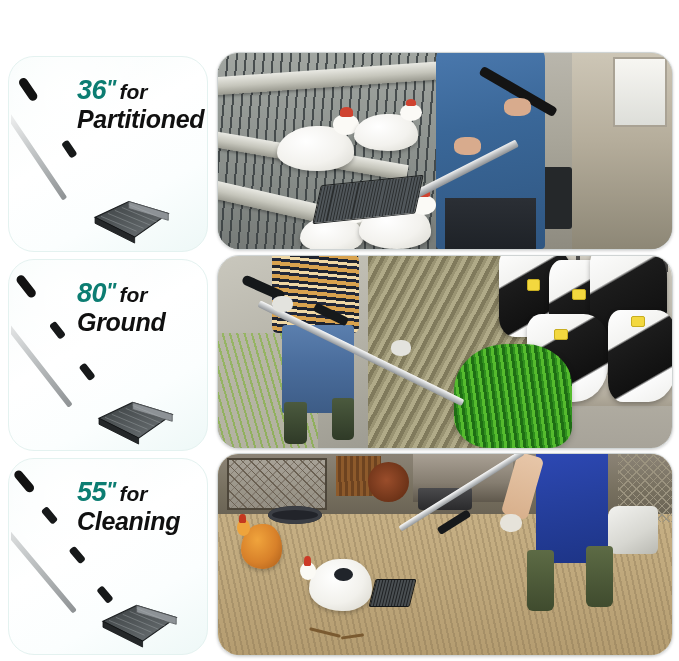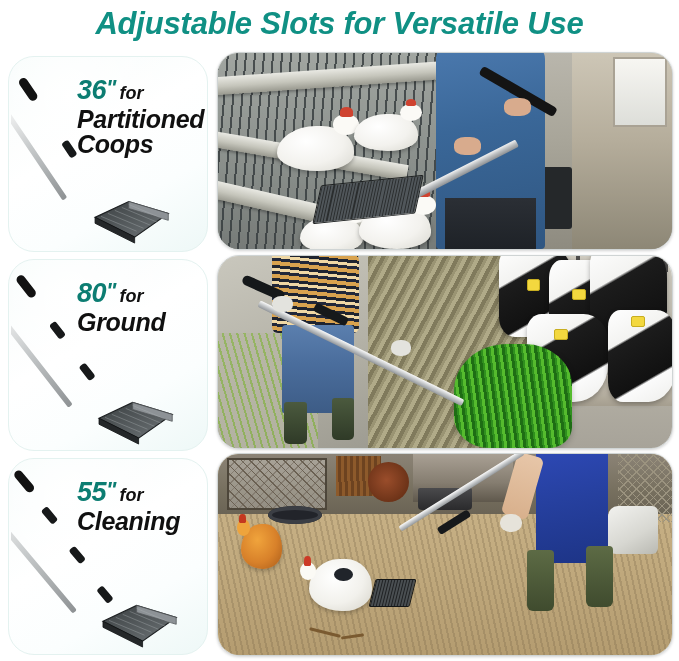--- a/index.html
+++ b/index.html
@@ -79,21 +79,21 @@
     font-size: 27px;
     color: #0c7d72;
     letter-spacing: -0.5px;
   }
   .card-text .size .inch {
     font-size: 22px;
     vertical-align: 4px;
     letter-spacing: 0;
   }
   .card-text .for {
-    font-size: 18px;
+    font-size: 21px;
     color: #101010;
     margin-left: 3px;
   }
   .card-text .desc {
     display: block;
     font-size: 25px;
     margin-top: 2px;
     letter-spacing: -0.3px;
     color: #101010;
   }
@@ -426,21 +426,20 @@
     position: absolute; background: #7a5a30; height: 3px; border-radius: 2px;
   }
   .p3-straw-a { left: 20%; top: 88%; width: 7%; transform: rotate(14deg); }
   .p3-straw-b { left: 27%; top: 90%; width: 5%; transform: rotate(-8deg); }
 </style>
 </head>
 <body>
 
 <div class="page">
 
-  <div class="title">Adjustable Slots for Versatile Use</div>
 
   <div class="card card-1">
     <svg class="tool-svg" viewBox="0 0 180 196">
       <defs>
         <linearGradient id="poleA" x1="0" y1="0" x2="0" y2="1">
           <stop offset="0%" stop-color="#ffffff"></stop>
             <stop offset="45%" stop-color="#c9cccd"></stop>
           <stop offset="100%" stop-color="#8e9294"></stop>
         </linearGradient>
         <linearGradient id="meshA" x1="0" y1="0" x2="1" y2="1">
@@ -465,21 +464,20 @@
           <line x1="20" y1="15" x2="56" y2="30"></line>
             <line x1="27" y1="12" x2="63" y2="27"></line>
           <line x1="34" y1="9" x2="70" y2="24"></line>
         </g>
       </g>
     </svg>
     <div class="card-text">
       <span class="size"><span>36</span><span class="inch">"</span></span><span class="for">for</span>
       <span class="desc">
         <span class="l2">Partitioned</span>
-        <span class="l2">Coops</span>
       </span>
     </div>
   </div>
 
   <div class="card card-2">
     <svg class="tool-svg" viewBox="0 0 180 192">
       <rect x="10" y="14" width="9" height="26" rx="4.5" fill="#121212" transform="rotate(-38 14 27)"></rect>
       <rect x="16" y="30" width="5.5" height="132" rx="2" fill="url(#poleA)" transform="rotate(-38 18 96)"></rect>
       <rect x="42" y="62" width="8" height="18" rx="3" fill="#17191a" transform="rotate(-38 46 71)"></rect>
       <rect x="72" y="104" width="8" height="18" rx="3" fill="#17191a" transform="rotate(-38 76 113)"></rect>

